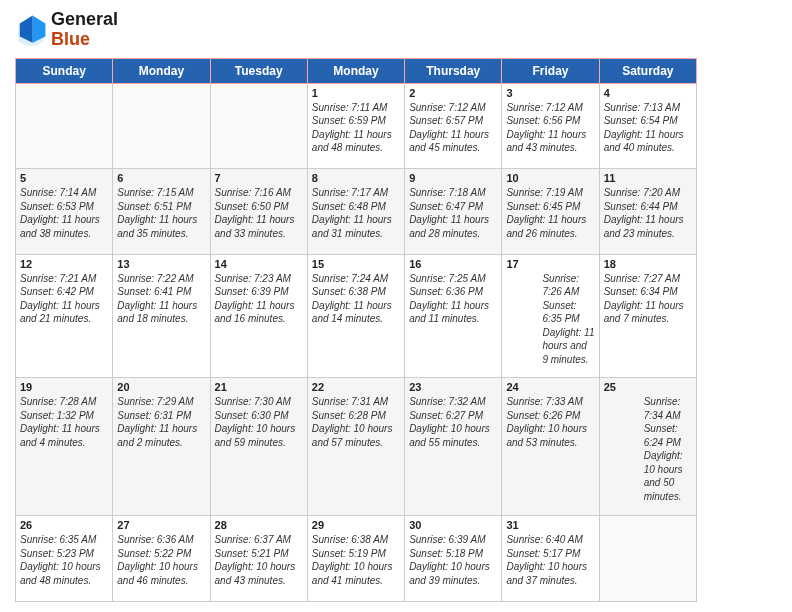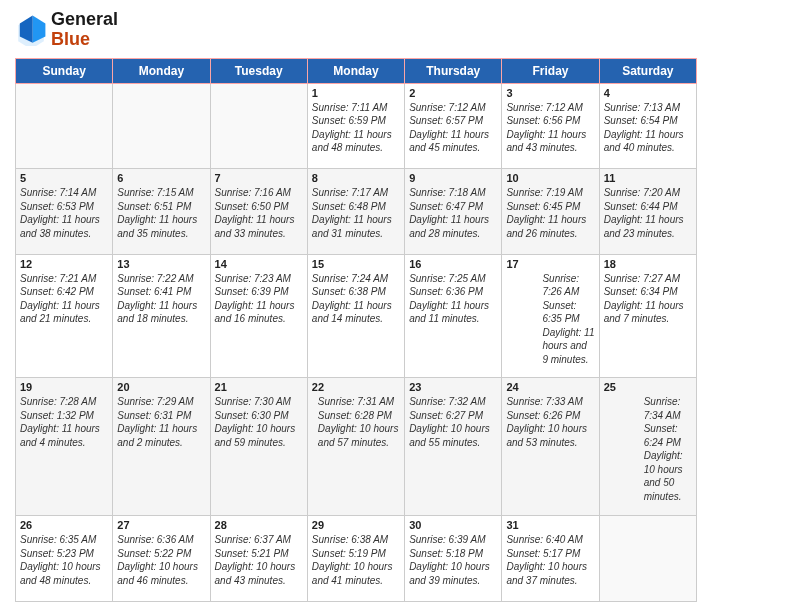--- a/index.html
+++ b/index.html
@@ -260,21 +260,21 @@
 Daylight: 11 hours and 2 minutes.</div>
           </td>
           <td>
             <div class="day-num">21</div>
             <div class="day-info" style="white-space: pre-line;">Sunrise: 7:30 AM
 Sunset: 6:30 PM
 Daylight: 10 hours and 59 minutes.</div>
           </td>
           <td>
             <div class="day-num">22</div>
-            <div class="day-info" style="white-space: pre-line; margin-left: 6px;">Sunrise: 7:31 AM
+            <div class="day-info" style="white-space: pre-line;">Sunrise: 7:31 AM
 Sunset: 6:28 PM
 Daylight: 10 hours and 57 minutes.</div>
           </td>
           <td>
             <div class="day-num">23</div>
             <div class="day-info" style="white-space: pre-line;">Sunrise: 7:32 AM
 Sunset: 6:27 PM
 Daylight: 10 hours and 55 minutes.</div>
           </td>
           <td>

